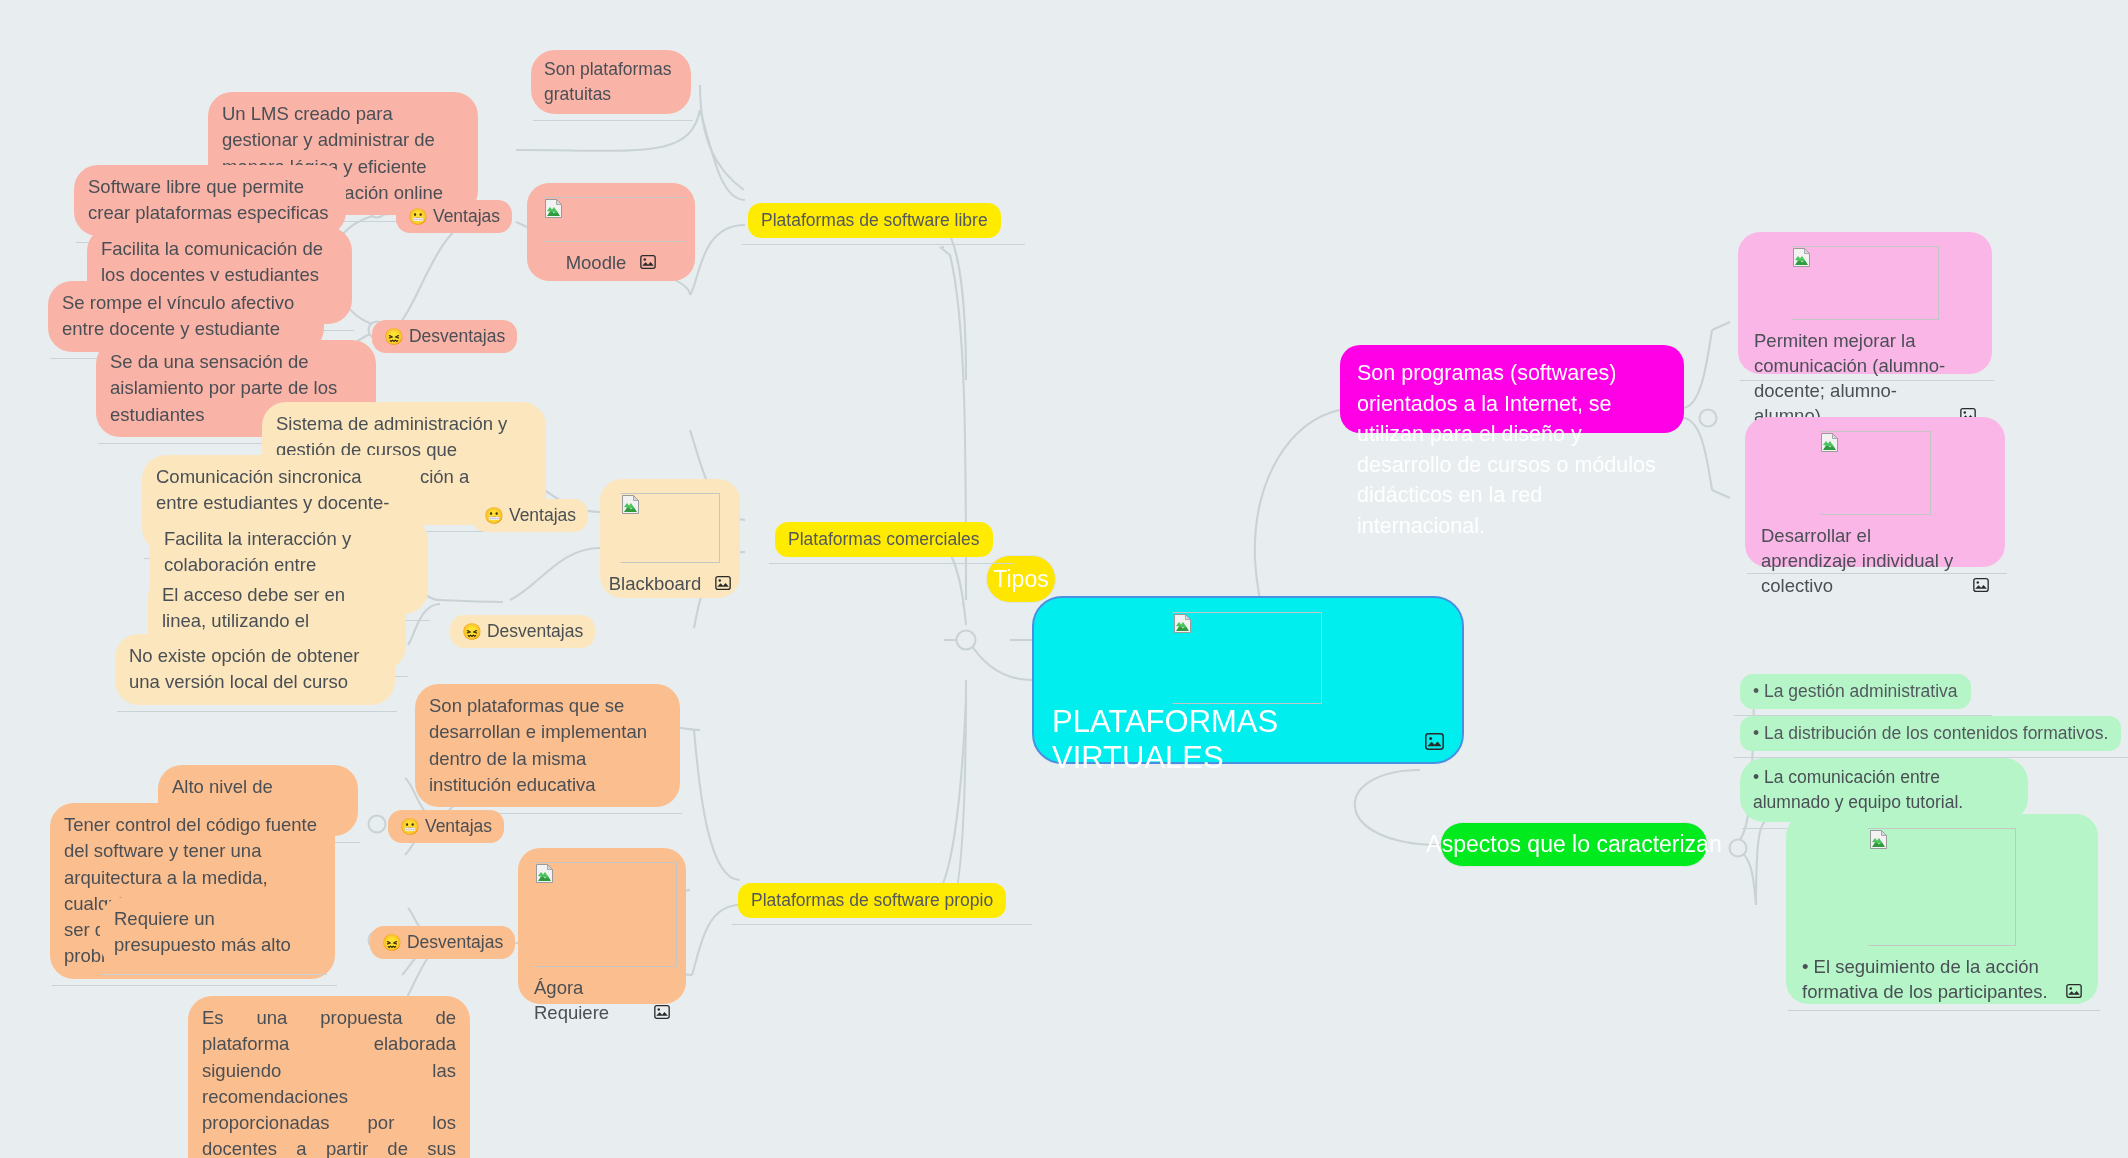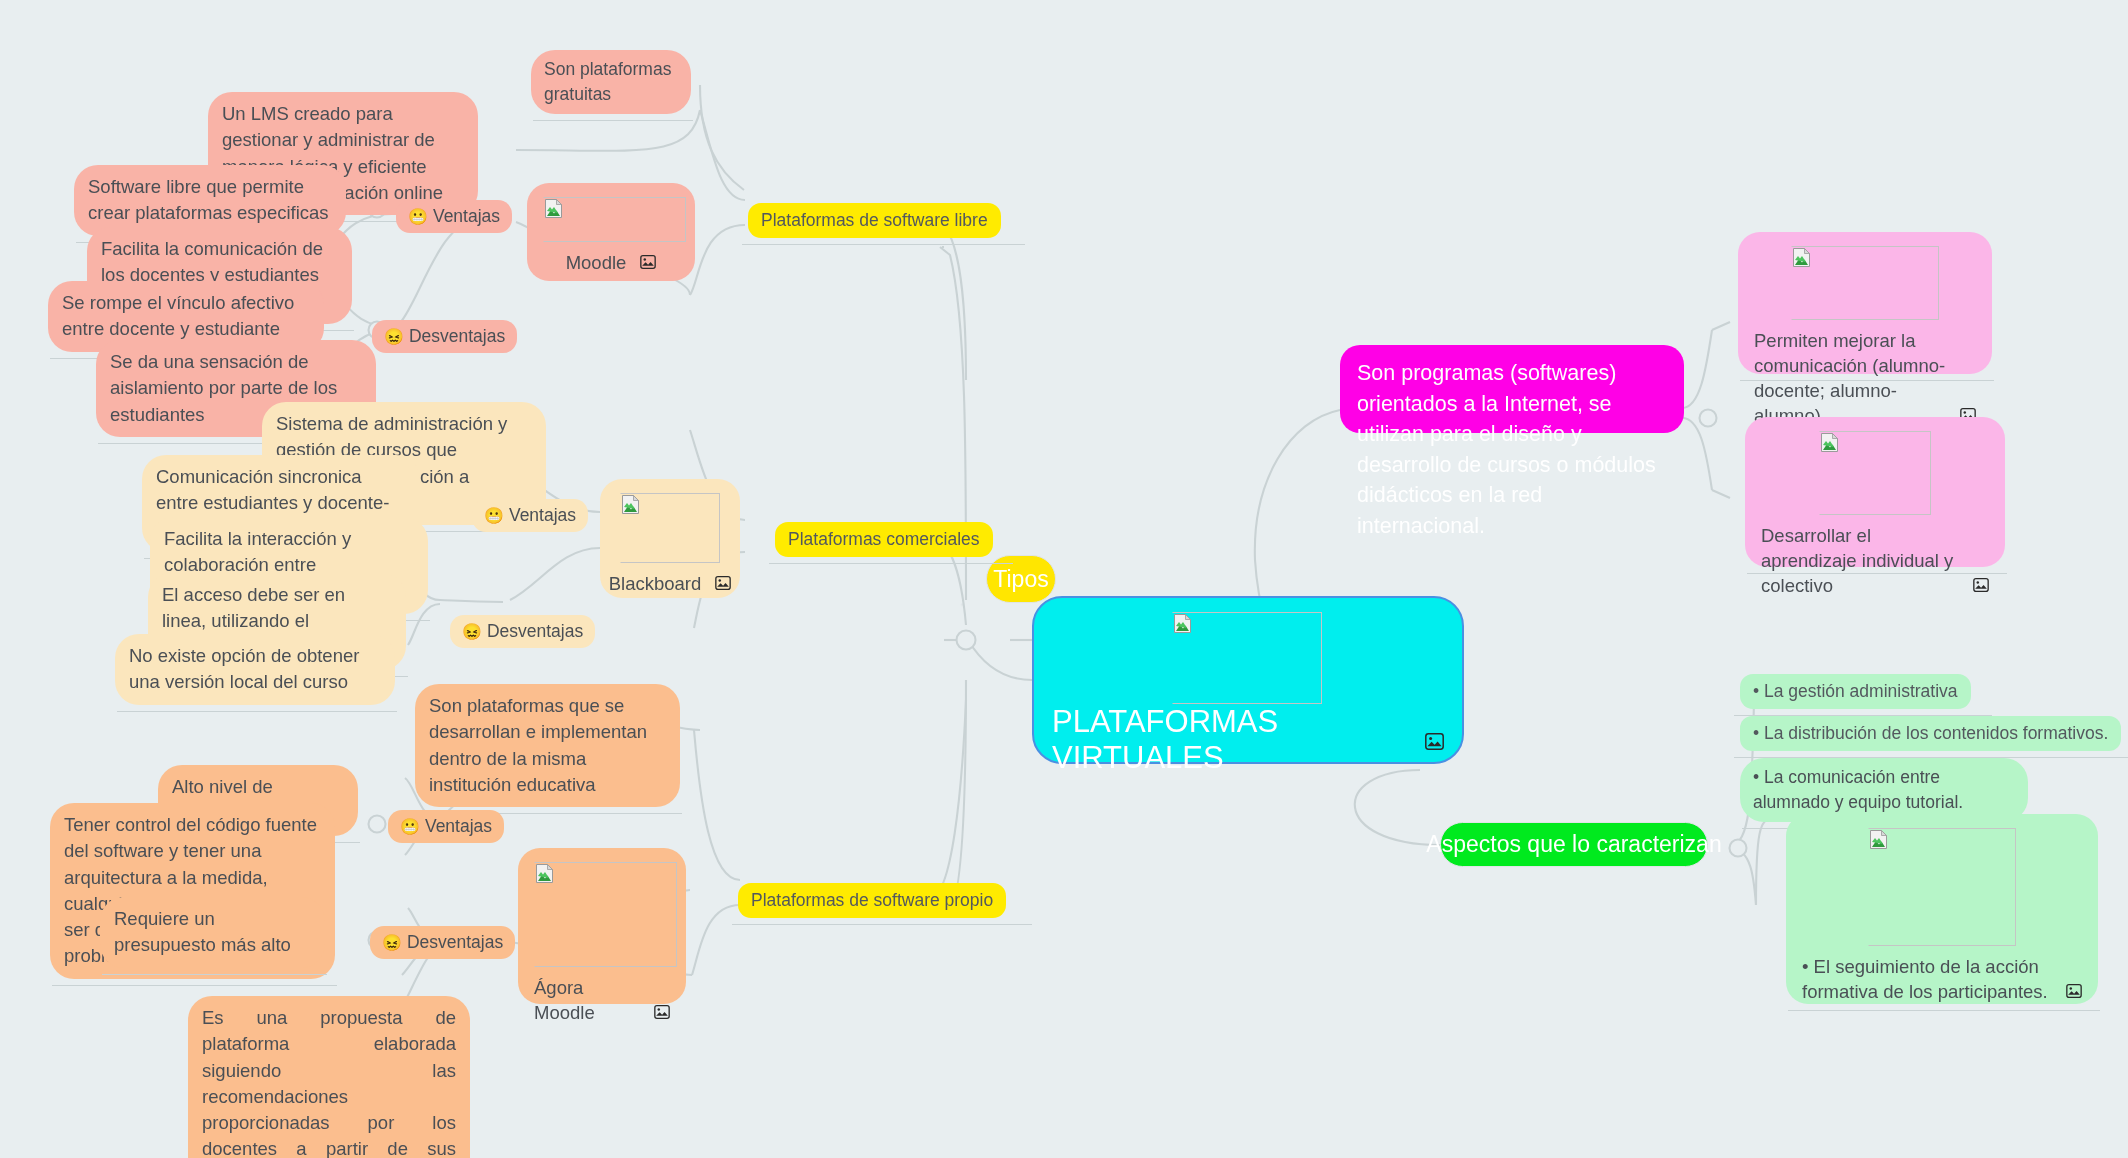--- a/index.html
+++ b/index.html
@@ -432,21 +432,21 @@
       <span class="brk">
         <svg width="17" height="19" viewBox="0 0 17 19">
           <path d="M0.5 0.5h11l5 5v13h-16z" fill="#f2f2f2" stroke="#9a9a9a" stroke-width="1"></path>
           <path d="M11.5 0.5l5 5h-5z" fill="#d8d8d8" stroke="#9a9a9a" stroke-width="0.8"></path>
           <path d="M2 17l4-6 3 3.5 2.5-3 3.5 5.5z" fill="#2f9a3e"></path>
           <path d="M2 12l3-4 2 2.5 2-2.5 4 6z" fill="#4cc45e"></path>
         </svg>
       </span>
     </div>
     <div class="cap">
-      <span>Ágora Moodle</span>
+      <span>Ágora Requiere</span>
       <span class="imgbadge">
         <svg width="16" height="14" viewBox="0 0 19 17">
           <rect x="0.8" y="0.8" width="17.4" height="15.4" rx="2.6" fill="none" stroke="#2a2a2a" stroke-width="1.6"></rect>
           <circle cx="5.6" cy="5.4" r="1.5" fill="#2a2a2a"></circle>
           <path d="M2.4 13.2l4.2-4.4 3 3 3-3.4 4 4.8z" fill="#2a2a2a"></path>
         </svg>
       </span>
     </div>
   </div>
 

